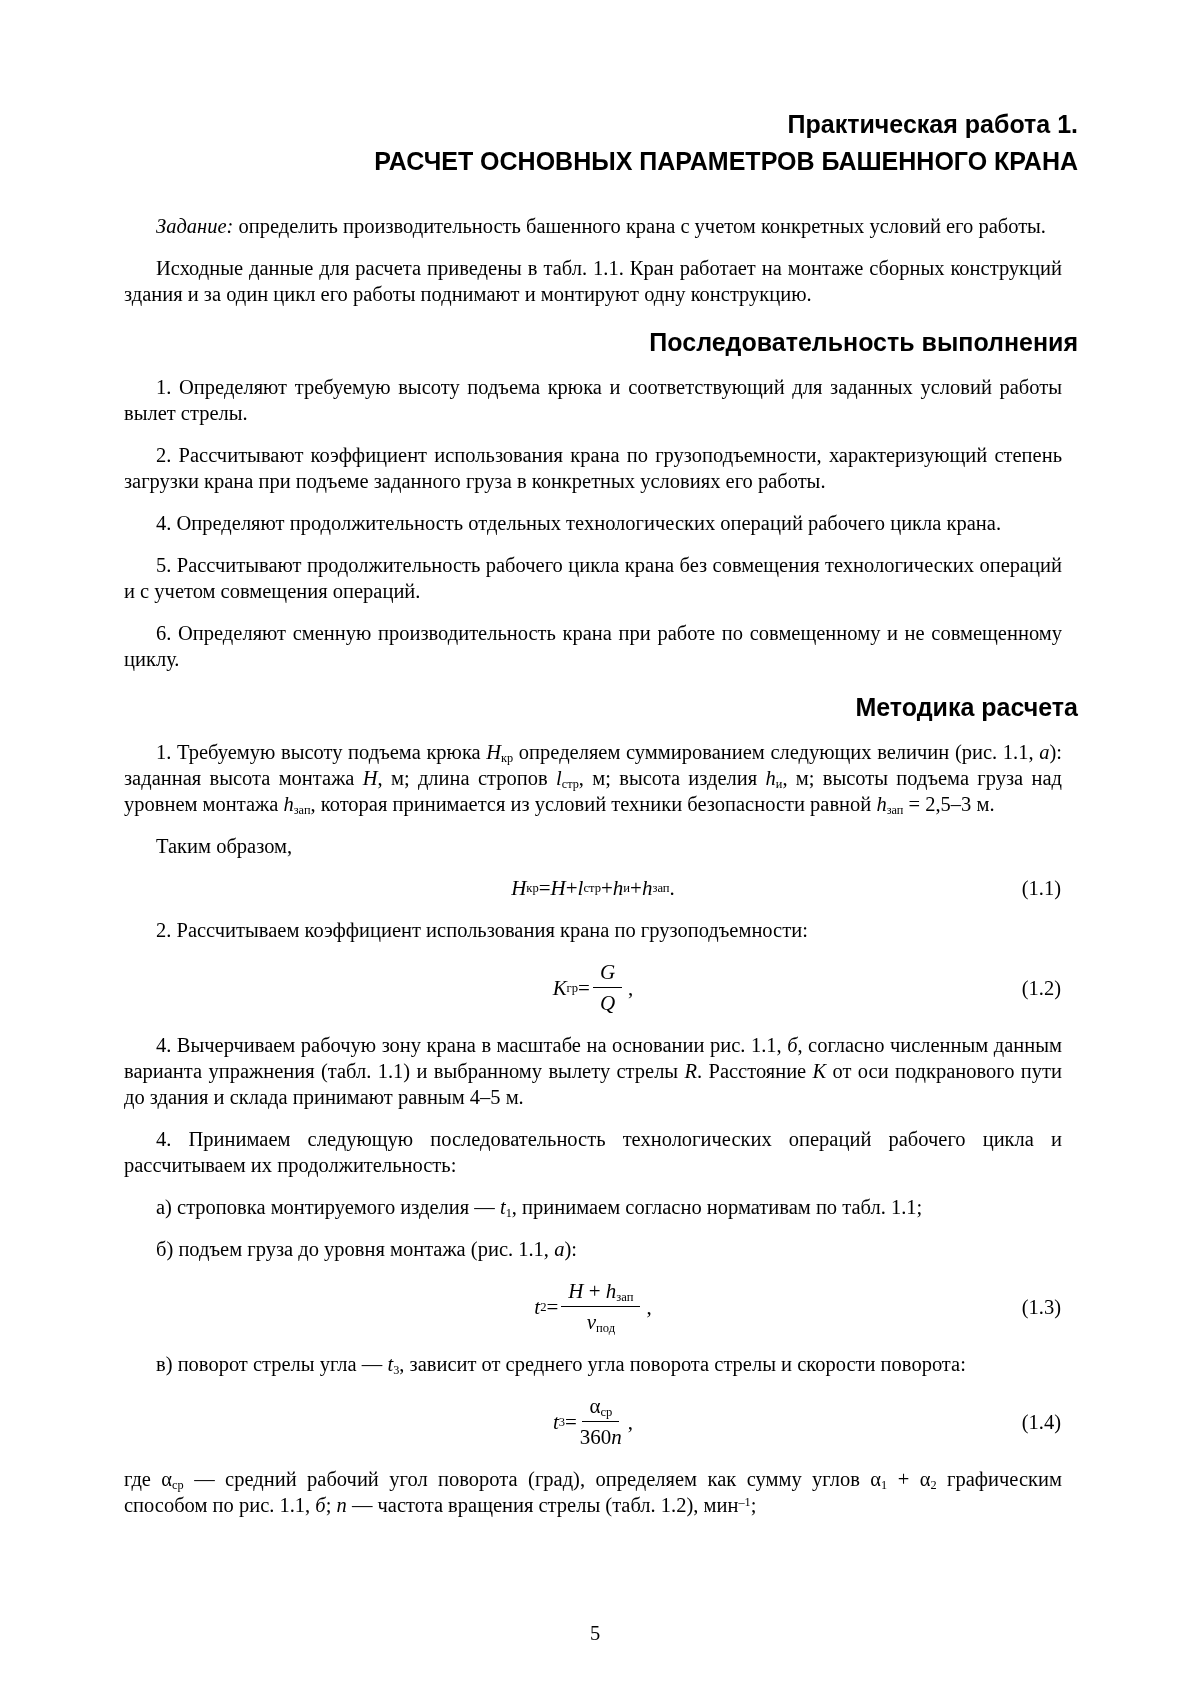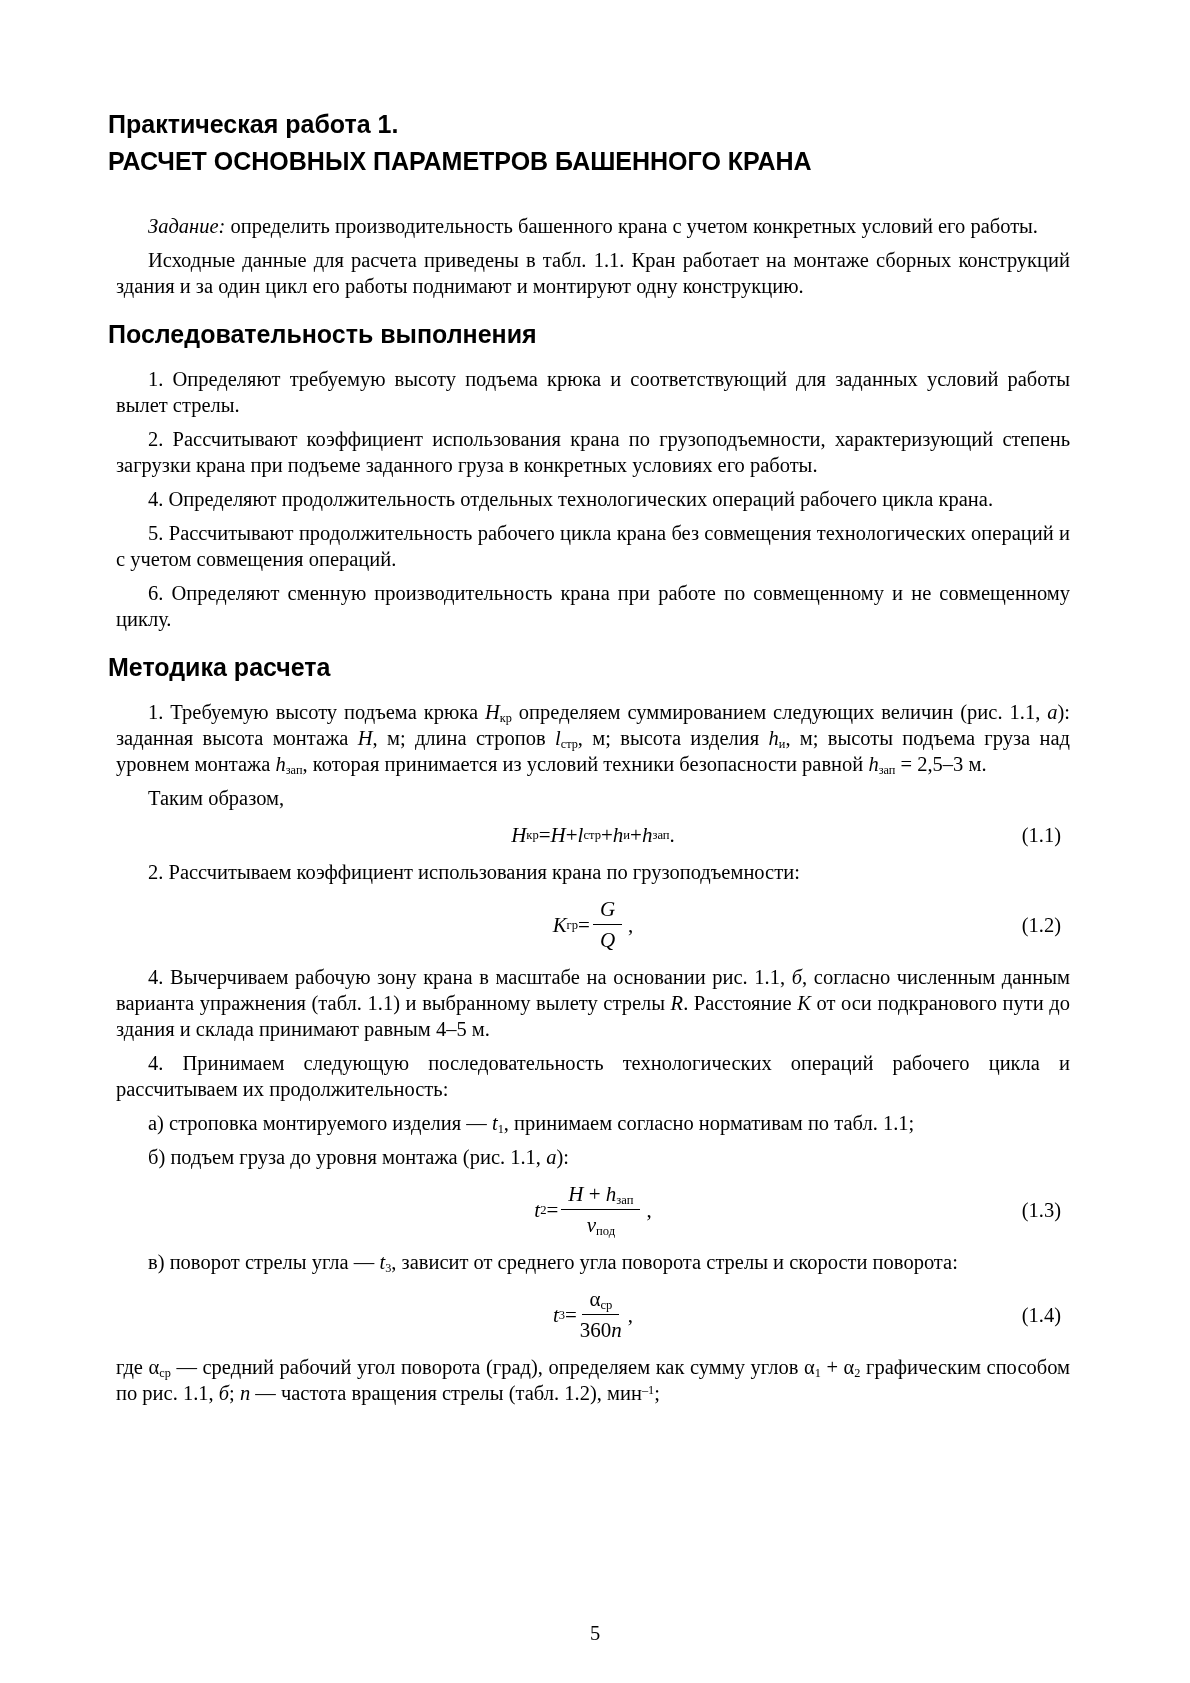--- a/index.html
+++ b/index.html
@@ -7,32 +7,32 @@
     position:relative;
     width:1190px;height:1683px;
     background:#ffffff;color:#000;
     font-family:"Liberation Serif","DejaVu Serif",serif;
     font-size:20.5px;line-height:26px;
     box-sizing:border-box;
     padding:106px 112px 0 108px;
     overflow:hidden;
   }
   .title-block{
-    text-align:left;
+    text-align:right;
     font-family:"Liberation Sans","DejaVu Sans",sans-serif;
     font-weight:700;font-size:25px;line-height:37px;
     margin-bottom:33px;
   }
   .section-heading{
-    text-align:left;
+    text-align:right;
     font-family:"Liberation Sans","DejaVu Sans",sans-serif;
     font-weight:700;font-size:25px;line-height:30px;
     margin:20px 0 17px;
   }
-  p{margin:8px;text-indent:32px;text-align:justify;}
+  p{margin:16px;text-indent:32px;text-align:justify;}
   p.noindent{text-indent:0;}
   sub{font-size:0.6em;line-height:0;vertical-align:-0.25em;}
   sup{font-size:0.6em;line-height:0;vertical-align:0.5em;}
   .it{font-style:italic;}
   .formula-row{
     position:relative;
     display:flex;justify-content:center;align-items:center;
     margin:11px 0;
   }
   .formula-body{

